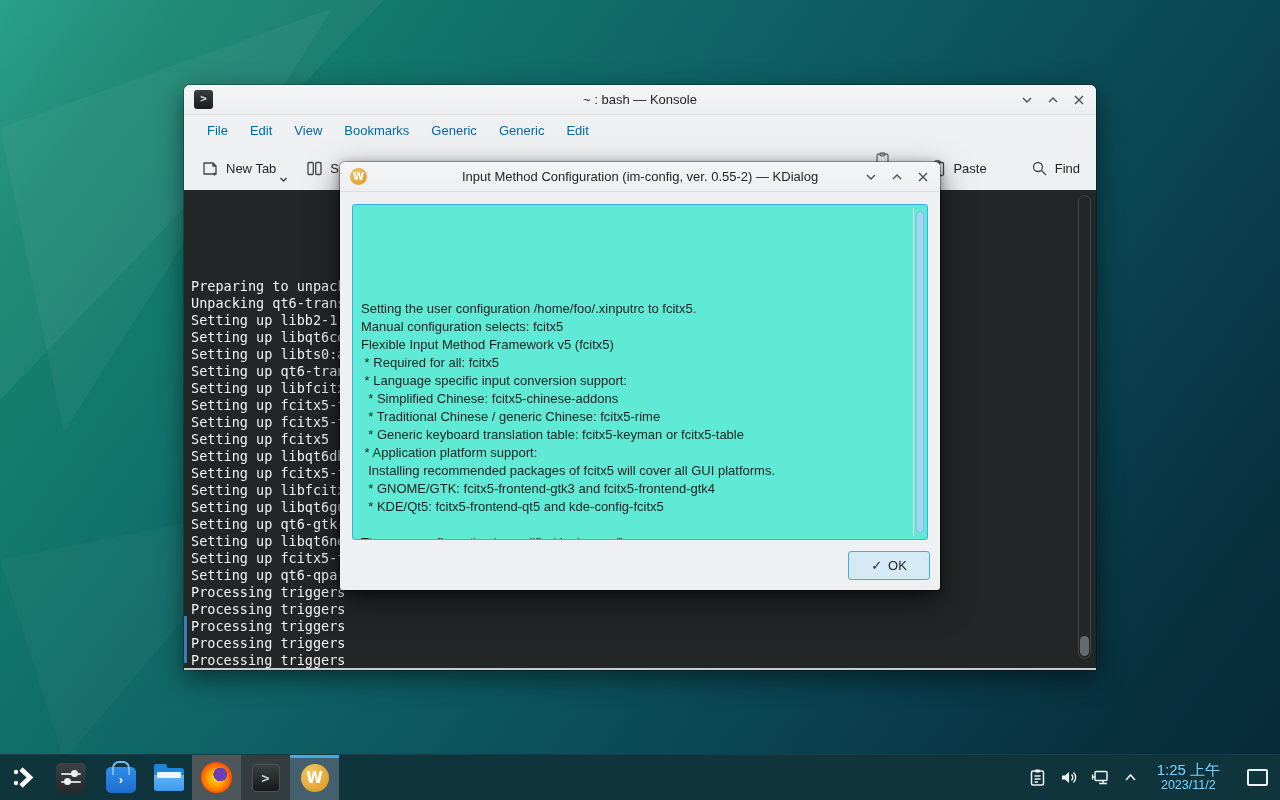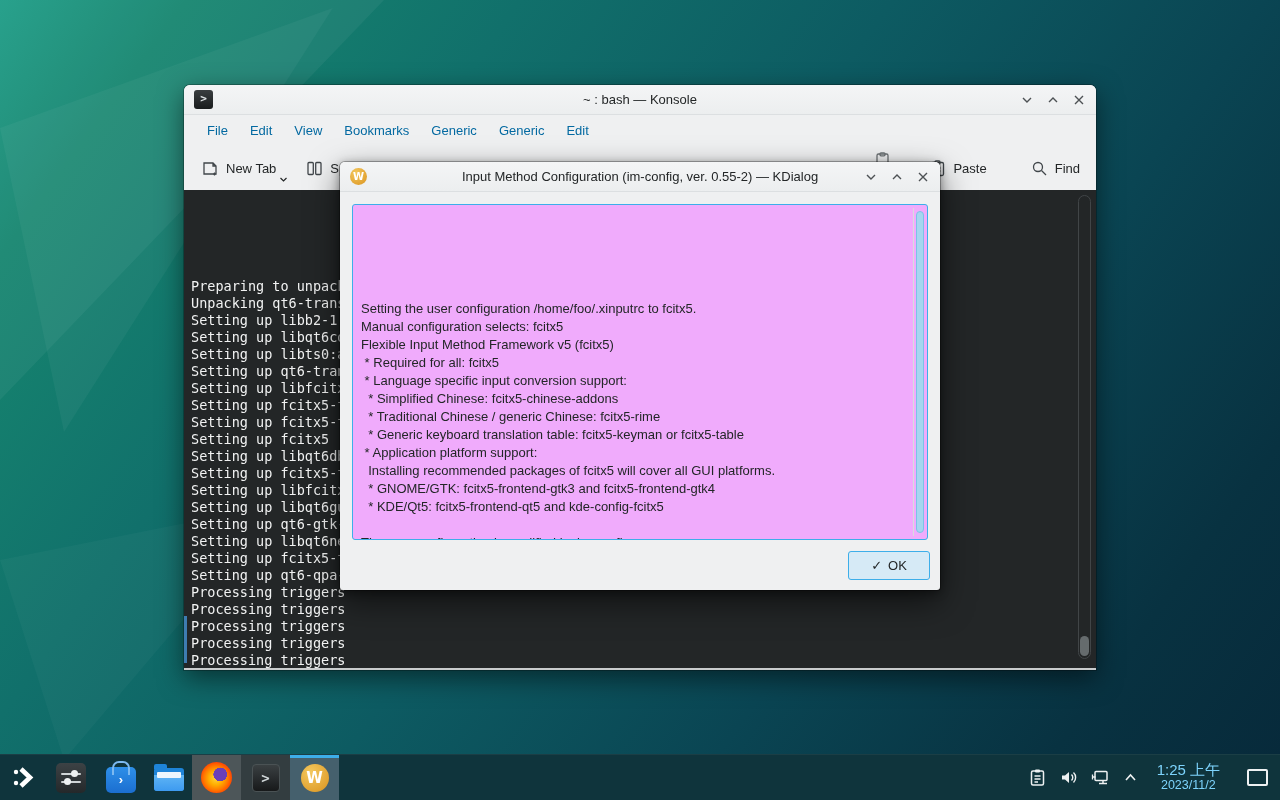--- a/index.html
+++ b/index.html
@@ -50,21 +50,21 @@
   .konsole-bottom { height:2px; background:#c9cccd; }
 
   
   .kdialog { position:absolute; left:340px; top:162px; width:600px; height:428px; background:#eff0f1;
     border-radius:5px 5px 3px 3px; box-shadow:0 12px 32px rgba(0,0,0,.55), 0 2px 10px rgba(0,0,0,.4), 0 0 0 1px rgba(0,0,0,.28);
     z-index:10; }
   .kdialog .titlebar { border-radius:5px 5px 0 0; }
   .app-icon-w { width:17px; height:17px; border-radius:50%;
     background:radial-gradient(circle at 35% 30%,#f3c85e,#e2a332 70%,#cf8f21);
     color:#fff; font:bold 10px/17px "DejaVu Sans",sans-serif; text-align:center; }
-  .dlg-text { position:absolute; left:12px; top:42px; width:576px; height:336px; background:#f0abfc;
+  .dlg-text { position:absolute; left:12px; top:42px; width:576px; height:336px; background:#5eead4;
     border:1px solid #3daee9; border-radius:3px; overflow:hidden; padding:5px 24px 0 8px;
     font-size:13px; line-height:18px; color:#232627; white-space:pre; }
   .dlg-line { min-height:18px; }
   .dlg-line:empty::before { content:"\00a0"; }
   .dlg-scrollbar { position:absolute; right:2px; top:3px; bottom:3px; width:12px; border-left:1px solid #d9dcdd; }
   .dlg-thumb { position:absolute; left:2px; right:1px; top:3px; bottom:3px;
     background:#a6d6ef; border:1px solid #7dc1e8; border-radius:5px; }
   .ok-btn { position:absolute; right:10px; top:389px; width:82px; height:29px;
     background:#d6eaf6; border:1px solid #3daee9; border-radius:3px;
     display:flex; align-items:center; justify-content:center; gap:6px; font-size:13px; color:#232627; cursor:default; }

